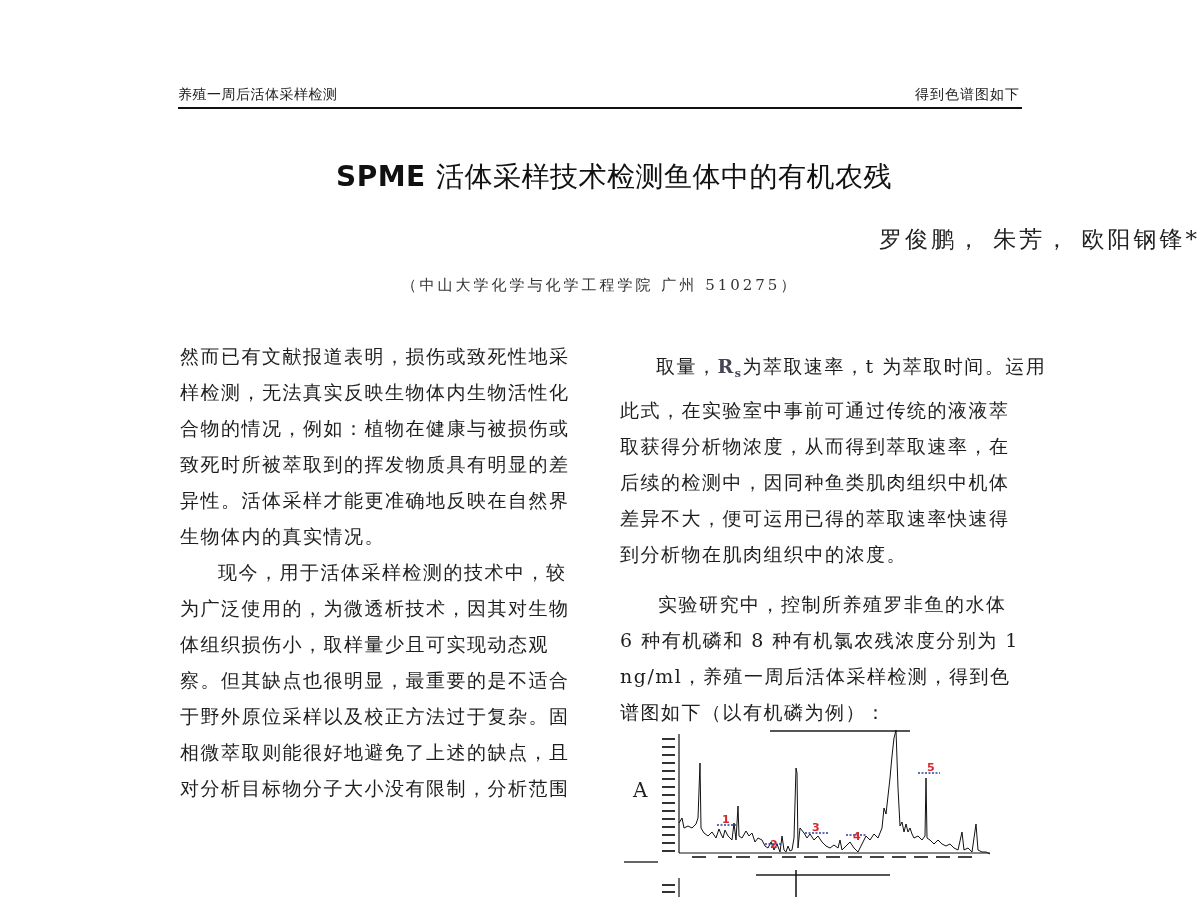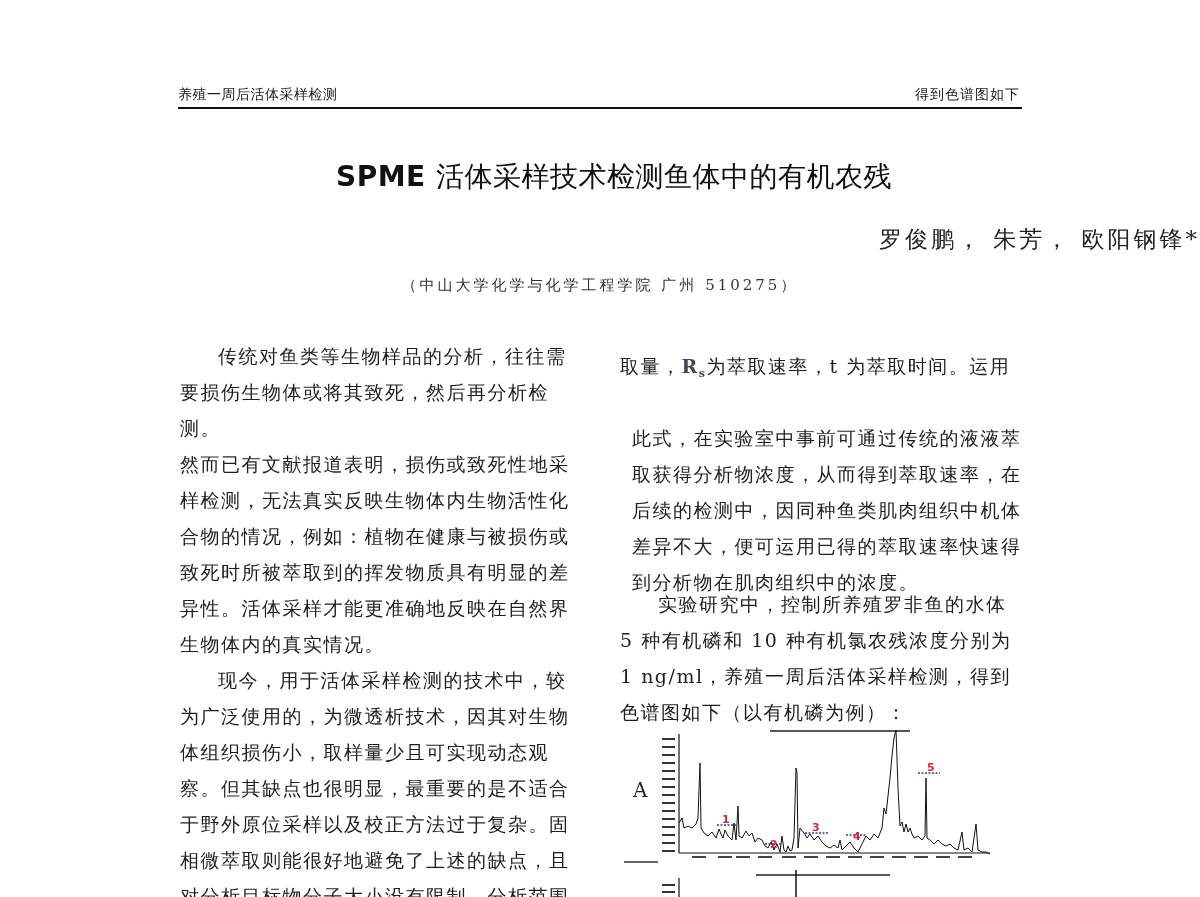--- a/index.html
+++ b/index.html
@@ -10,22 +10,22 @@
   .hdr-rule { left: 178px; top: 107px; width: 844px; height: 2px; background: #111; }
   .title { left: 16px; width: 1196px; top: 158px; text-align: center; font-family: "DejaVu Sans", "Liberation Sans", sans-serif; font-size: 28px; font-weight: bold; color: #111; letter-spacing: 0.5px; }
   .title .cn { font-weight: normal; }
   .authors { left: 0; width: 1200px; top: 224px; text-align: right; font-size: 23px; letter-spacing: 3px; color: #222; }
   .affil { left: 0; width: 1200px; top: 276px; text-align: center; font-size: 15px; letter-spacing: 3px; color: #333; }
   .col { font-size: 19px; line-height: 36px; color: #1e1e1e; letter-spacing: 1.5px; }
   .col p { margin: 0; }
   .col .indent { text-indent: 2em; }
   .left-col { left: 180px; top: 338px; width: 402px; }
   .right-col { left: 620px; width: 404px; }
-  .rc1 { top: 348px; }
-  .rc2 { top: 420px; margin-left: 12px; }
+  .rc1 { top: 348px; margin-left: 36px; }
+  .rc2 { top: 392px; }
   .rc3 { top: 586px; }
   .sub { font-size: 11px; vertical-align: -4px; }
   .rz { font-weight: bold; color: #445; }
   .chart { left: 622px; top: 728px; width: 380px; height: 169px; }
   .label-A { left: 633px; top: 778px; font-size: 20px; color: #222; }
 </style>
 </head>
 <body>
 
 <div class="abs hdr-left">养殖一周后活体采样检测</div>
@@ -34,33 +34,32 @@
 
 <div class="abs title">
   <span>SPME</span>
   <span class="cn">活体采样技术检测鱼体中的有机农残</span>
 </div>
 
 <div class="abs authors">罗俊鹏， 朱芳， 欧阳钢锋*</div>
 <div class="abs affil">（中山大学化学与化学工程学院 广州 510275）</div>
 
 <div class="abs col left-col">
-  <p class="indent">传统对鱼类等生物样品的分析，往往需要损伤生物体或将其致死，然后再分析检测。</p>
   <p>然而已有文献报道表明，损伤或致死性地采样检测，无法真实反映生物体内生物活性化合物的情况，例如：植物在健康与被损伤或致死时所被萃取到的挥发物质具有明显的差异性。活体采样才能更准确地反映在自然界生物体内的真实情况。</p>
   <p class="indent">现今，用于活体采样检测的技术中，较为广泛使用的，为微透析技术，因其对生物体组织损伤小，取样量少且可实现动态观察。但其缺点也很明显，最重要的是不适合于野外原位采样以及校正方法过于复杂。固相微萃取则能很好地避免了上述的缺点，且对分析目标物分子大小没有限制，分析范围</p>
 </div>
 
 <div class="abs col right-col rc1">
   <span>取量，</span><span class="rz">R</span><span class="sub rz">s</span><span>为萃取速率，t 为萃取时间。运用</span>
 </div>
 <div class="abs col right-col rc2">
   <p>此式，在实验室中事前可通过传统的液液萃取获得分析物浓度，从而得到萃取速率，在后续的检测中，因同种鱼类肌肉组织中机体差异不大，便可运用已得的萃取速率快速得到分析物在肌肉组织中的浓度。</p>
 </div>
 <div class="abs col right-col rc3">
-  <p class="indent">实验研究中，控制所养殖罗非鱼的水体 5 种有机磷和 10 种有机氯农残浓度分别为 1 ng/ml，养殖一周后活体采样检测，得到色谱图如下（以有机磷为例）：</p>
+  <p class="indent">实验研究中，控制所养殖罗非鱼的水体 6 种有机磷和 8 种有机氯农残浓度分别为 1 ng/ml，养殖一周后活体采样检测，得到色谱图如下（以有机磷为例）：</p>
 </div>
 
 <div class="abs label-A">A</div>
 
 <svg class="abs chart" viewBox="0 0 380 169" xmlns="http://www.w3.org/2000/svg">
 
   <g fill="#555">
     <rect x="148" y="2" width="140" height="2"></rect>
   </g>
 

